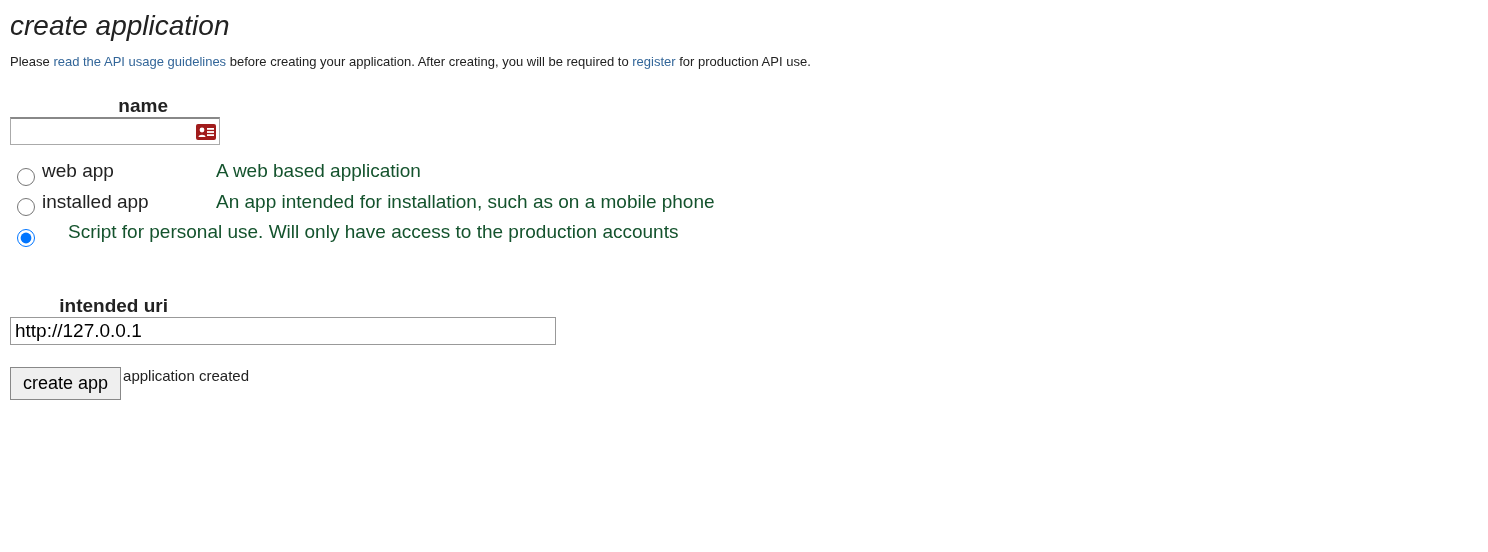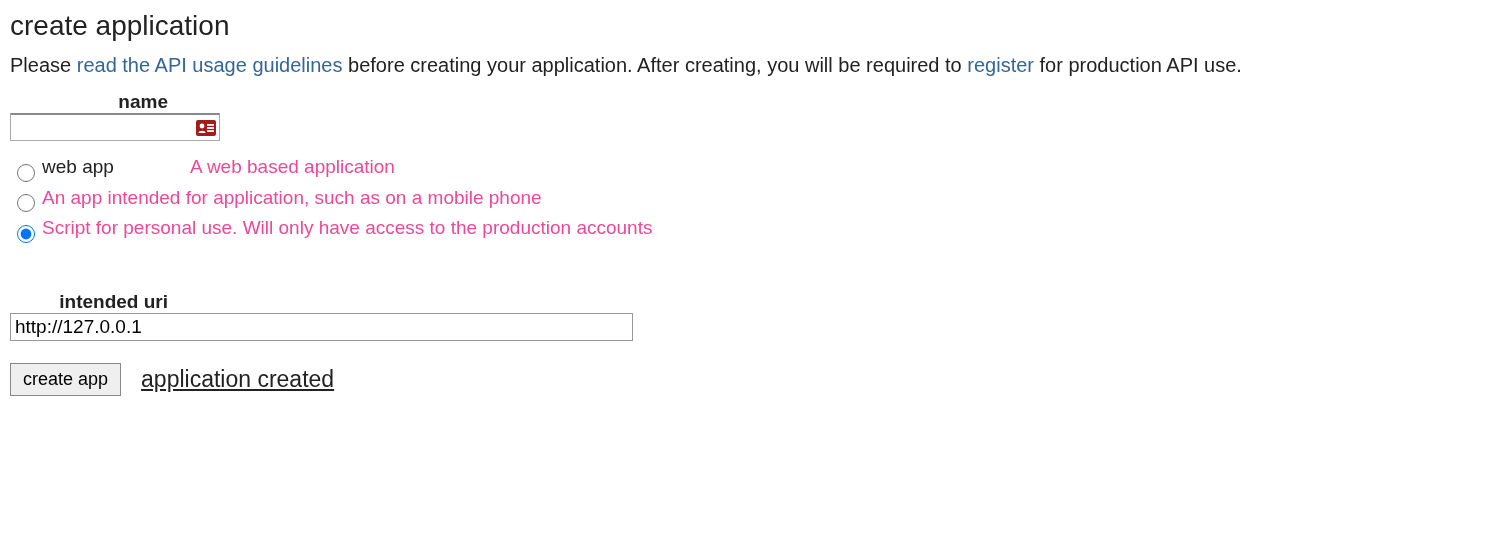--- a/index.html
+++ b/index.html
@@ -13,24 +13,25 @@
     width: 1488px;
   }
   .page {
     padding: 10px 10px 20px 10px;
   }
   h1.title {
     font-size: 28px;
     font-weight: 400;
     margin: 0 0 12px 0;
     color: #222;
+    font-style: italic;
   }
   .intro {
-    font-size: 20px;
-    margin: 0 0 12px 0;
+    font-size: 13px;
+    margin: 0 0 24px 0;
   }
   .intro a { color: #336699; text-decoration: none; }
   .row {
     display: flex;
     align-items: flex-start;
     margin-bottom: 10px;
     flex-direction: column;
   }
   .label-col {
     width: 170px;
@@ -80,57 +81,56 @@
   .radio-col input[type=radio] {
     width: 18px;
     height: 18px;
     margin: 0;
   }
   .radio-label {
     width: 148px;
     font-size: 19px;
   }
   .radio-desc {
-    color: #ec4899;
-    font-size: 19px;
+    color: #14532d;
+    font-size: 19px;
+    margin-left: 26px;
   }
   textarea.desc-input {
     width: 458px;
     height: 84px;
     font-size: 16px;
     font-family: inherit;
     border: 1px solid #aaa;
     padding: 4px;
     resize: both;
   }
   input.text-input {
-    width: 623px;
+    width: 546px;
     height: 28px;
     font-size: 19px;
     font-family: inherit;
     border: 1px solid #999;
     padding: 1px 4px;
   }
   .submit-row {
     display: flex;
-    align-items: center;
-    gap: 20px;
+    gap: 2px;
     margin-top: 22px;
   }
   button.create-btn {
     font-size: 18px;
     font-family: inherit;
     padding: 5px 12px;
     background: #efefef;
     border: 1px solid #888;
     cursor: pointer;
   }
   .status-msg {
-    font-size: 23px;
-    text-decoration: underline;
+    font-size: 15px;
   }
   .spacer-sm { height: 14px; }
 </style>
 </head>
 <body>
 
 <div class="page">
   <h1 class="title">create application</h1>
 
   <p class="intro">
@@ -161,21 +161,22 @@
       <div class="radio-col">
           <input type="radio" name="apptype" style="">
         </div>
       <div class="radio-label">web app</div>
       <div class="radio-desc">A web based application</div>
     </div>
     <div class="type-row">
       <div class="radio-col">
           <input type="radio" name="apptype" style="">
         </div>
-      <div class="radio-desc">An app intended for application, such as on a mobile phone</div>
+      <div class="radio-label">installed app</div>
+      <div class="radio-desc">An app intended for installation, such as on a mobile phone</div>
     </div>
     <div class="type-row">
       <div class="radio-col">
           <input type="radio" name="apptype" checked="" style="">
         </div>
       <div class="radio-desc">Script for personal use. Will only have access to the production accounts</div>
     </div>
   </div>
 
 

